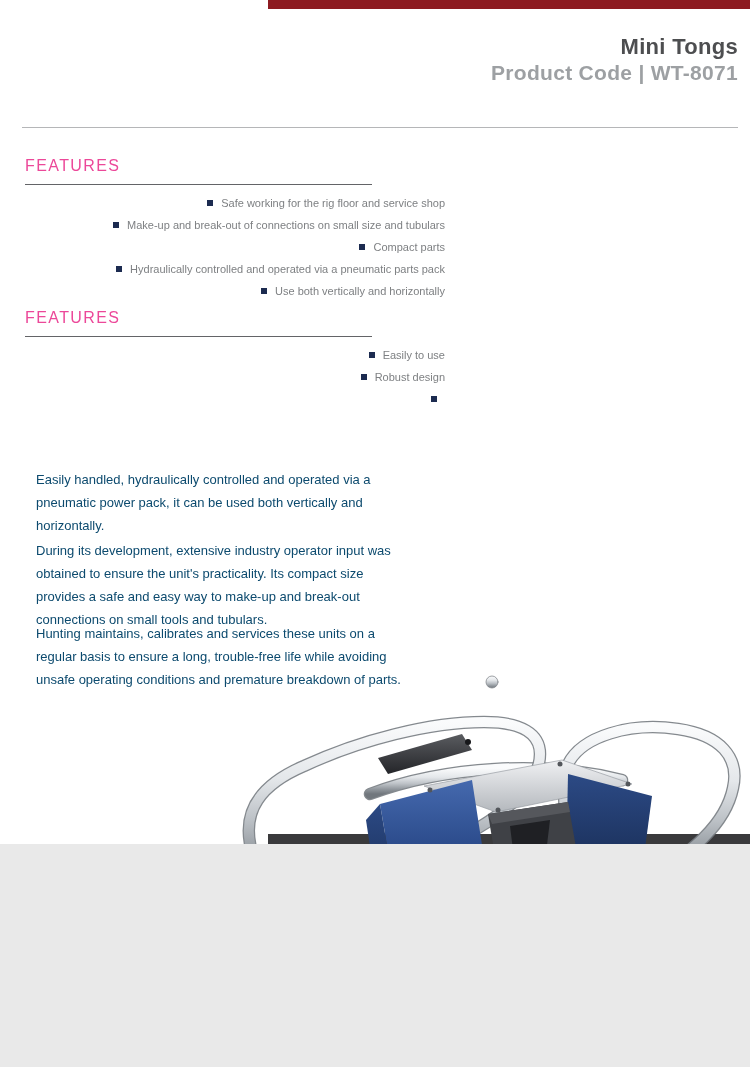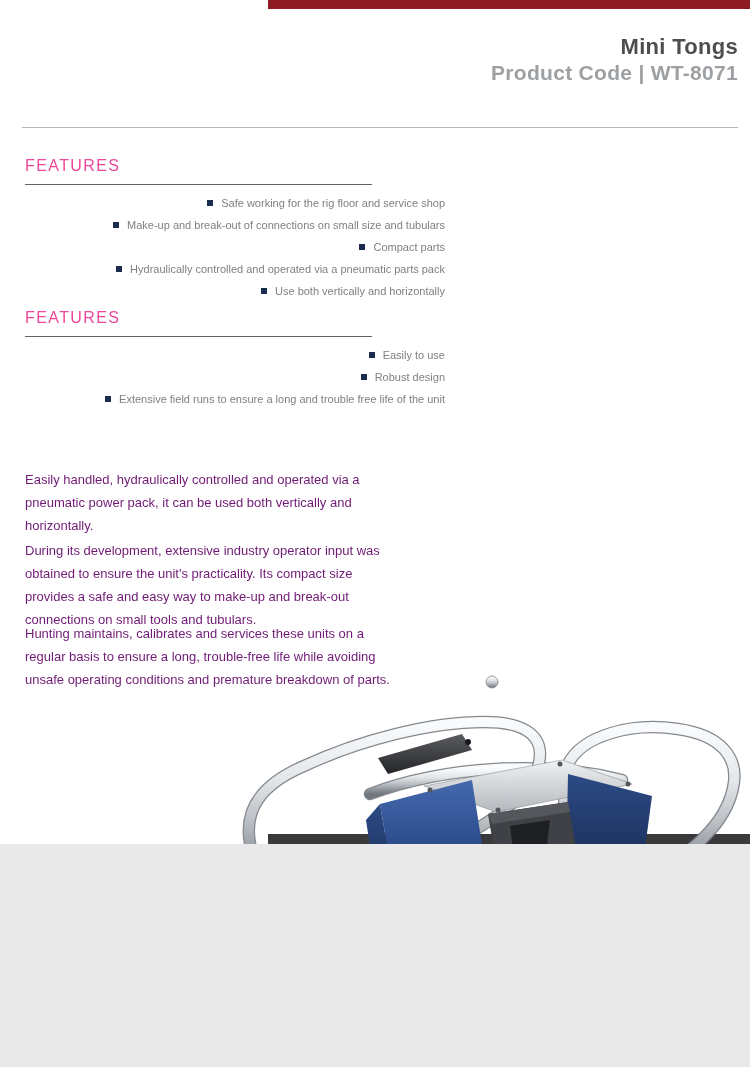--- a/index.html
+++ b/index.html
@@ -15,21 +15,21 @@
   .header-rule{position:absolute;top:127px;left:22px;width:716px;height:1px;background:#b5b6b8;}
   .col{position:absolute;left:25px;width:420px;}
   .section-heading{font-size:16px;letter-spacing:1.4px;color:#ec4899;font-weight:400;}
   .section-rule{height:1px;background:#636467;width:347px;margin-top:9px;}
   ul.bullets{list-style:none;margin:12px 0 0 0;padding:0;}
   ul.bullets li{display:flex;align-items:flex-start;margin-bottom:9px;min-height:13px;justify-content:flex-end;}
   .bullet-sq{flex:0 0 auto;width:6px;height:6px;background:#1c2b50;margin:3px 8px 0 0;}
   ul.bullets .bt{font-size:11px;color:#7e8083;line-height:13px;}
   .intro{position:absolute;left:25px;top:419px;width:362px;font-size:14px;font-weight:bold;
          color:#5b5c5f;line-height:22px;}
-  .para{position:absolute;left:25px;width:372px;font-size:13px;color:#701a75;line-height:23px;}
+  .para{position:absolute;left:36px;width:372px;font-size:13px;color:#0c4a6e;line-height:23px;}
   .p1{top:468px;} .p2{top:539px;} .p3{top:622px;}
   .product{position:absolute;left:230px;top:672px;width:515px;height:382px;}
   .product svg{display:block;width:100%;height:100%;}
 </style>
 </head>
 <body>
 
 <div class="page">
 
   <div class="accent-bar-top" style="background: rgb(141, 27, 33);"></div>
@@ -75,21 +75,20 @@
       <li>
           <span class="bullet-sq" style="background: rgb(28, 43, 80);"></span>
           <span class="bt">Easily to use</span>
         </li>
       <li>
           <span class="bullet-sq" style="background: rgb(28, 43, 80);"></span>
           <span class="bt">Robust design</span>
         </li>
       <li>
           <span class="bullet-sq" style="background: rgb(28, 43, 80);"></span>
-          <span class="bt">Extensive field runs to ensure a long and trouble free life of the unit</span>
         </li>
     </ul>
   </div>
 
   <div class="para p1">Easily handled, hydraulically controlled and operated via a pneumatic power pack, it can be used both vertically and horizontally.</div>
   <div class="para p3">Hunting maintains, calibrates and services these units on a regular basis to ensure a long, trouble-free life while avoiding unsafe operating conditions and premature breakdown of parts.</div>
   <div class="para p2">During its development, extensive industry operator input was obtained to ensure the unit's practicality. Its compact size provides a safe and easy way to make-up and break-out connections on small tools and tubulars.</div>
 
   <div class="product">
     <svg viewBox="0 0 515 382" xmlns="http://www.w3.org/2000/svg">

